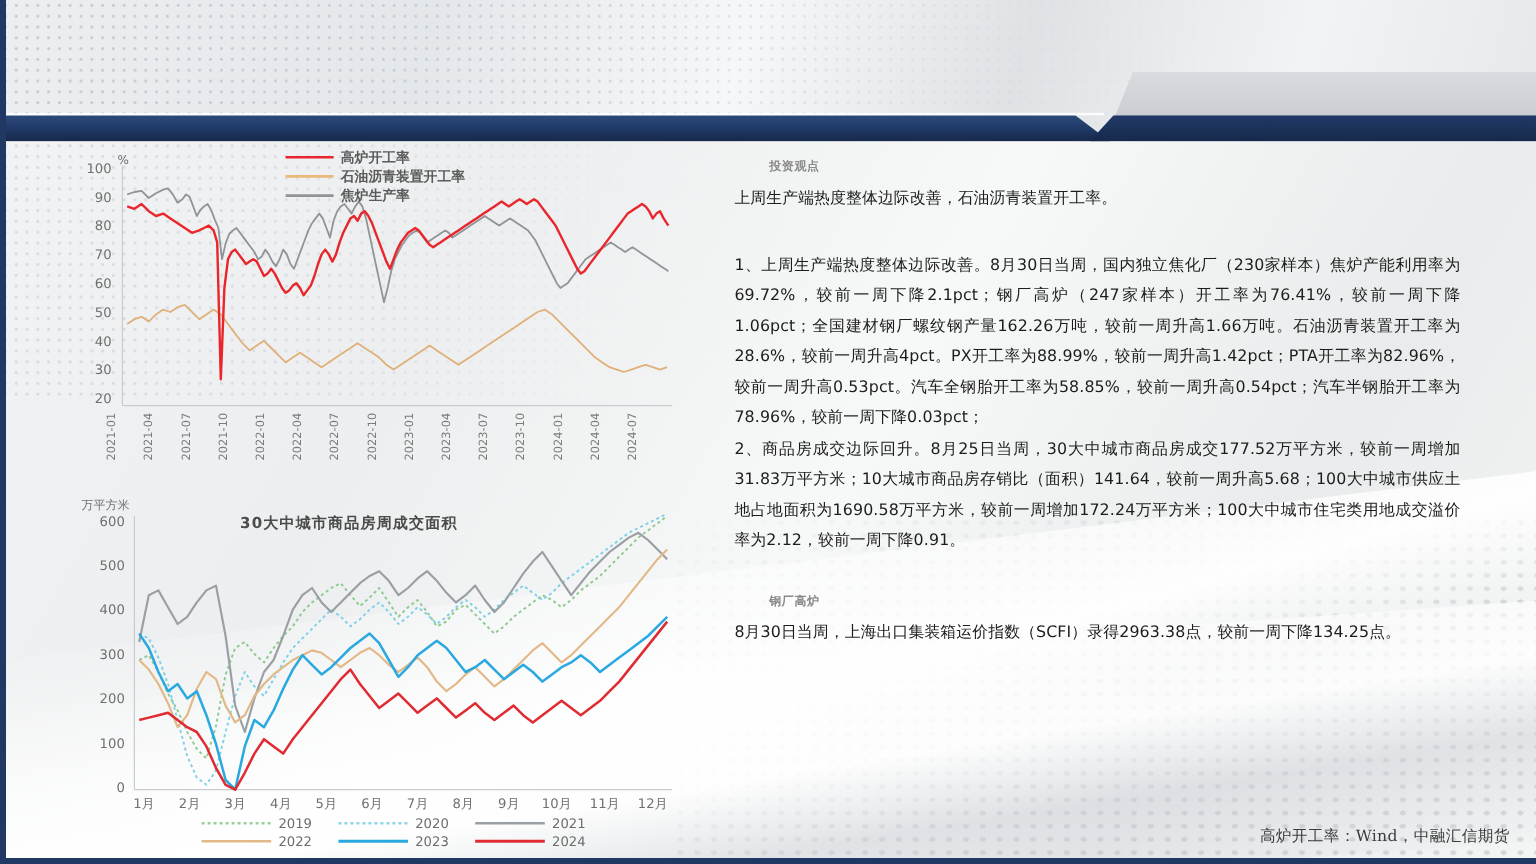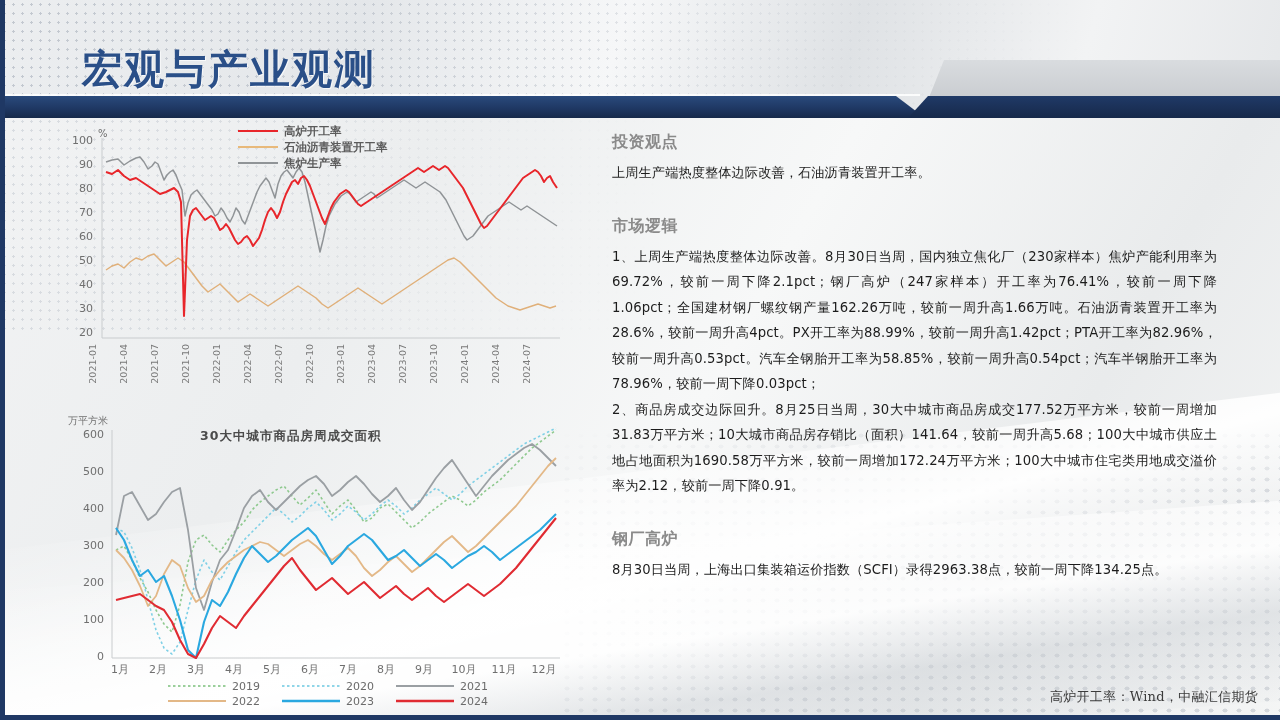--- a/index.html
+++ b/index.html
@@ -141,23 +141,24 @@
     font-size: 11px; fill: #6b6b6b;
   }
 
   
   #text-col {
     position: absolute; left: 612px; top: 132px; width: 605px; height: 575px;
     z-index: 26;
   }
   .sec-head {
     font-family: "DejaVu Sans", "Liberation Sans", sans-serif;
-    font-size: 16px; font-weight: 700; color: #8a8a8a;
+    font-size: 10px; font-weight: 700; color: #8a8a8a;
     letter-spacing: .5px;
     margin-bottom: 7px;
+    margin-left: 29px;
   }
   .sec-body {
     font-family: "DejaVu Sans", "Liberation Sans", sans-serif;
     font-size: 13.2px; color: #1c1c1c;
     line-height: 25.5px;
     text-align: justify;
     letter-spacing: .1px;
   }
   .sec-block { margin-bottom: 16px; }
   .gap-lg { height: 14px; }
@@ -179,21 +180,20 @@
   <div class="swoosh"></div>
   <div class="swoosh2"></div>
 
   <div id="header">
     <div class="header-sheen"></div>
     <div class="header-dots"></div>
     <div class="header-gray-wedge"></div>
     <div class="header-hairline"></div>
     <div class="header-darkband"></div>
     <div class="header-darkband2"></div>
-    <div id="page-title">宏观与产业观测</div>
   </div>
 
   <div class="edge-left"></div>
   <div class="edge-bottom"></div>
 
   <div id="charts">
 
     <div id="chart-top" class="chart-box">
       <svg class="chart-svg" width="510" height="285" viewBox="0 0 510 285">
 
@@ -320,21 +320,20 @@
   <div id="text-col">
 
     <div class="sec-block">
       <div class="sec-head">投资观点</div>
       <div class="sec-body">上周生产端热度整体边际改善，石油沥青装置开工率。</div>
     </div>
 
     <div class="gap-lg"></div>
 
     <div class="sec-block">
-      <div class="sec-head">市场逻辑</div>
       <div class="sec-body">1、上周生产端热度整体边际改善。8月30日当周，国内独立焦化厂（230家样本）焦炉产能利用率为69.72%，较前一周下降2.1pct；钢厂高炉（247家样本）开工率为76.41%，较前一周下降1.06pct；全国建材钢厂螺纹钢产量162.26万吨，较前一周升高1.66万吨。石油沥青装置开工率为28.6%，较前一周升高4pct。PX开工率为88.99%，较前一周升高1.42pct；PTA开工率为82.96%，较前一周升高0.53pct。汽车全钢胎开工率为58.85%，较前一周升高0.54pct；汽车半钢胎开工率为78.96%，较前一周下降0.03pct；</div>
       <div class="sec-body">2、商品房成交边际回升。8月25日当周，30大中城市商品房成交177.52万平方米，较前一周增加31.83万平方米；10大城市商品房存销比（面积）141.64，较前一周升高5.68；100大中城市供应土地占地面积为1690.58万平方米，较前一周增加172.24万平方米；100大中城市住宅类用地成交溢价率为2.12，较前一周下降0.91。</div>
     </div>
 
     <div class="gap-lg"></div>
 
     <div class="sec-block">
       <div class="sec-head">钢厂高炉</div>
       <div class="sec-body">8月30日当周，上海出口集装箱运价指数（SCFI）录得2963.38点，较前一周下降134.25点。</div>
     </div>

